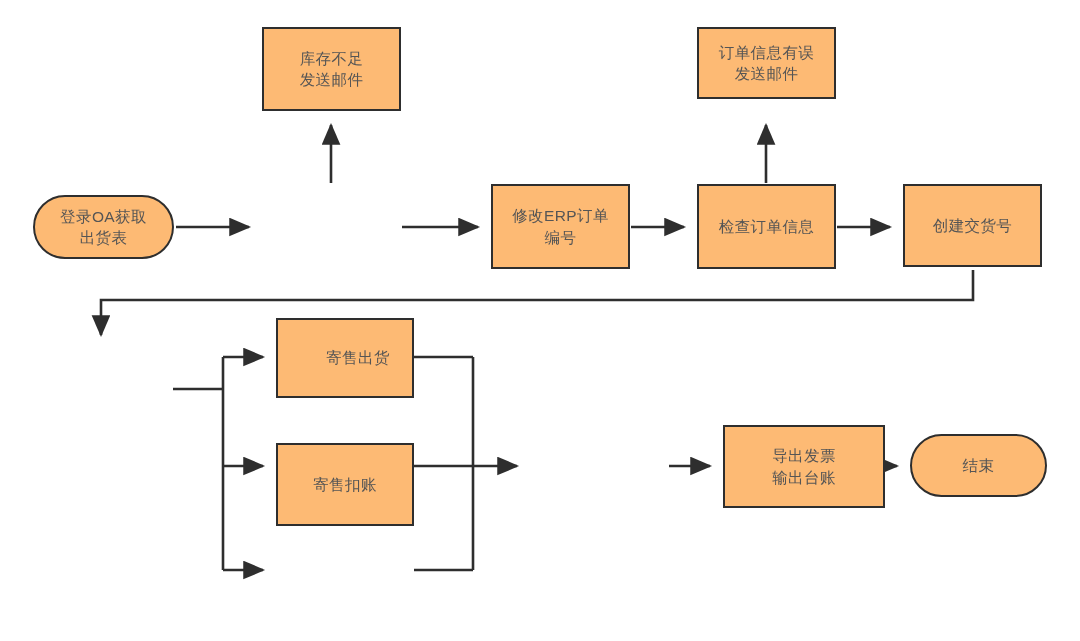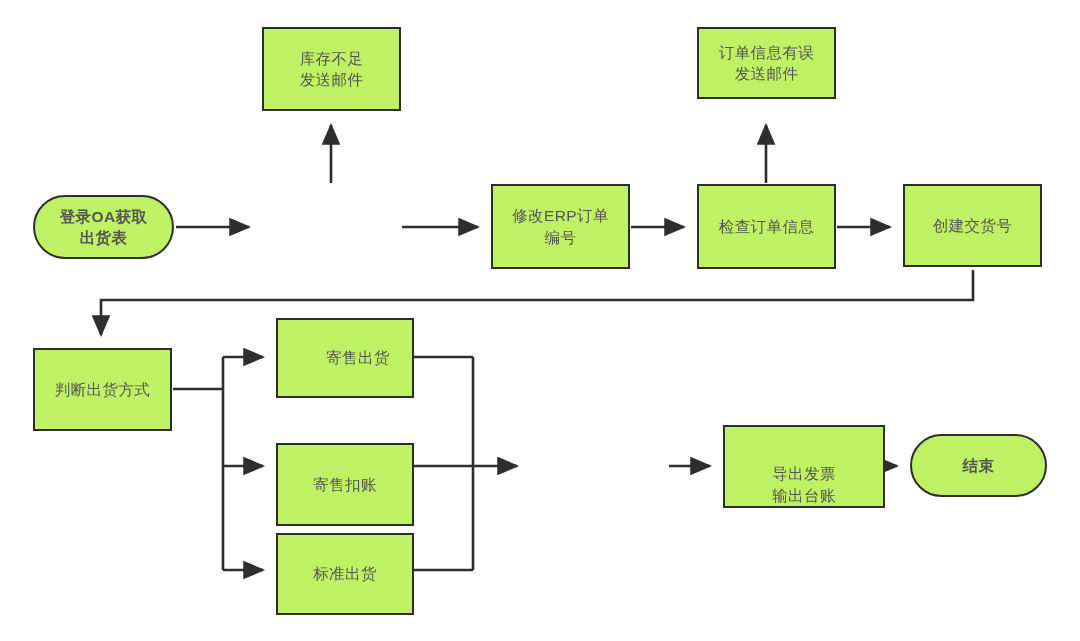--- a/index.html
+++ b/index.html
@@ -23,32 +23,31 @@
     height: 641px;
     pointer-events: none;
   }
   .node {
     position: absolute;
     box-sizing: border-box;
     display: flex;
     align-items: center;
     justify-content: center;
     text-align: center;
-    background: #bef264;
+    background: #fdba74;
     border: 2.4px solid #2e2e2e;
     color: #555555;
     font-size: 15.5px;
     line-height: 1.38;
     letter-spacing: 0.4px;
     white-space: pre-line;
     z-index: 2;
   }
   .node.terminator {
     border-radius: 40px;
-    font-weight: bold;
   }
   .node-label {
     display: block;
     white-space: pre-line;
   }
 </style>
 </head>
 <body>
 
 <div id="canvas">
@@ -114,38 +113,32 @@
 
   <div class="node" style="left:697px; top:27px; width:139px; height:72px;">
     <span class="node-label">订单信息有误
 发送邮件</span>
   </div>
 
   <div class="node" style="left:903px; top:184px; width:139px; height:83px;">
     <span class="node-label">创建交货号</span>
   </div>
 
-  <div class="node" style="left:33px; top:348px; width:139px; height:83px;">
-    <span class="node-label">判断出货方式</span>
-  </div>
 
   <div class="node" style="left:276px; top:318px; width:138px; height:80px;padding-left:26px;">
     <span class="node-label">寄售出货</span>
   </div>
 
   <div class="node" style="left:276px; top:443px; width:138px; height:83px;">
     <span class="node-label">寄售扣账</span>
   </div>
 
-  <div class="node" style="left:276px; top:533px; width:138px; height:82px;">
-    <span class="node-label">标准出货</span>
-  </div>
 
 
-  <div class="node" style="left:723px; top:425px; width:162px; height:83px;align-items:flex-end;">
+  <div class="node" style="left:723px; top:425px; width:162px; height:83px;">
     <span class="node-label">导出发票
 输出台账</span>
   </div>
 
   <div class="node terminator" style="left:910px; top:434px; width:137px; height:63px;">
     <span class="node-label">结束</span>
   </div>
 
 </div>
 

